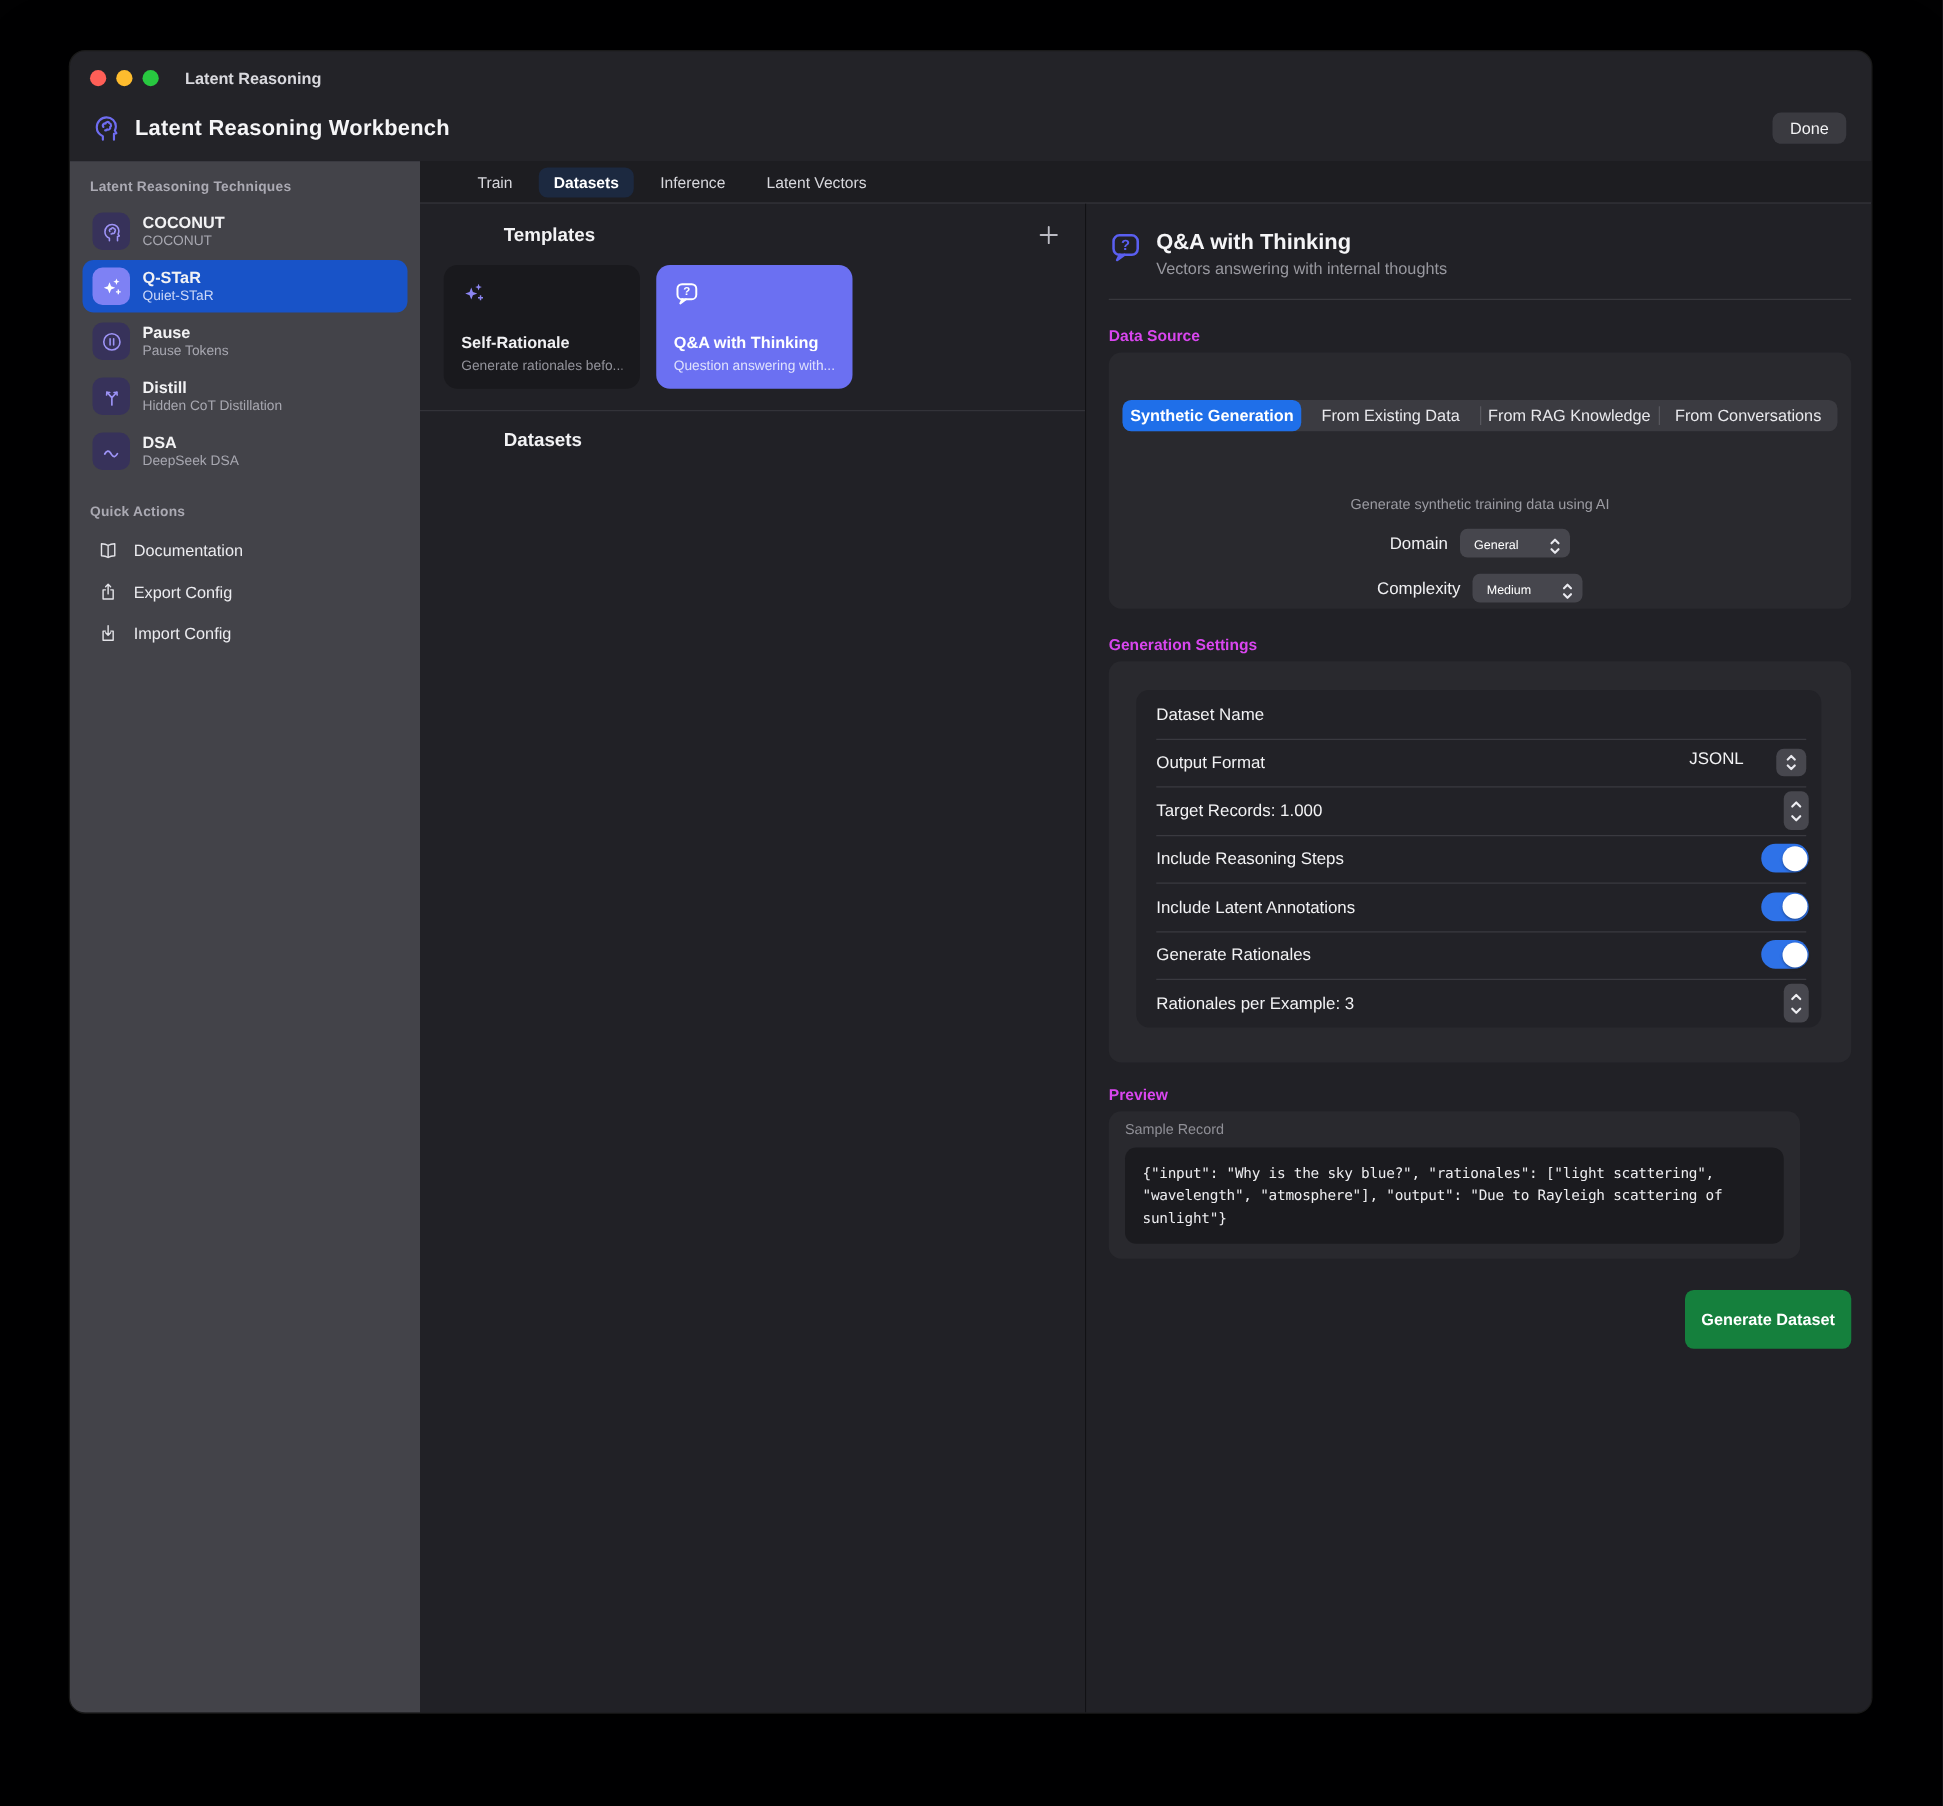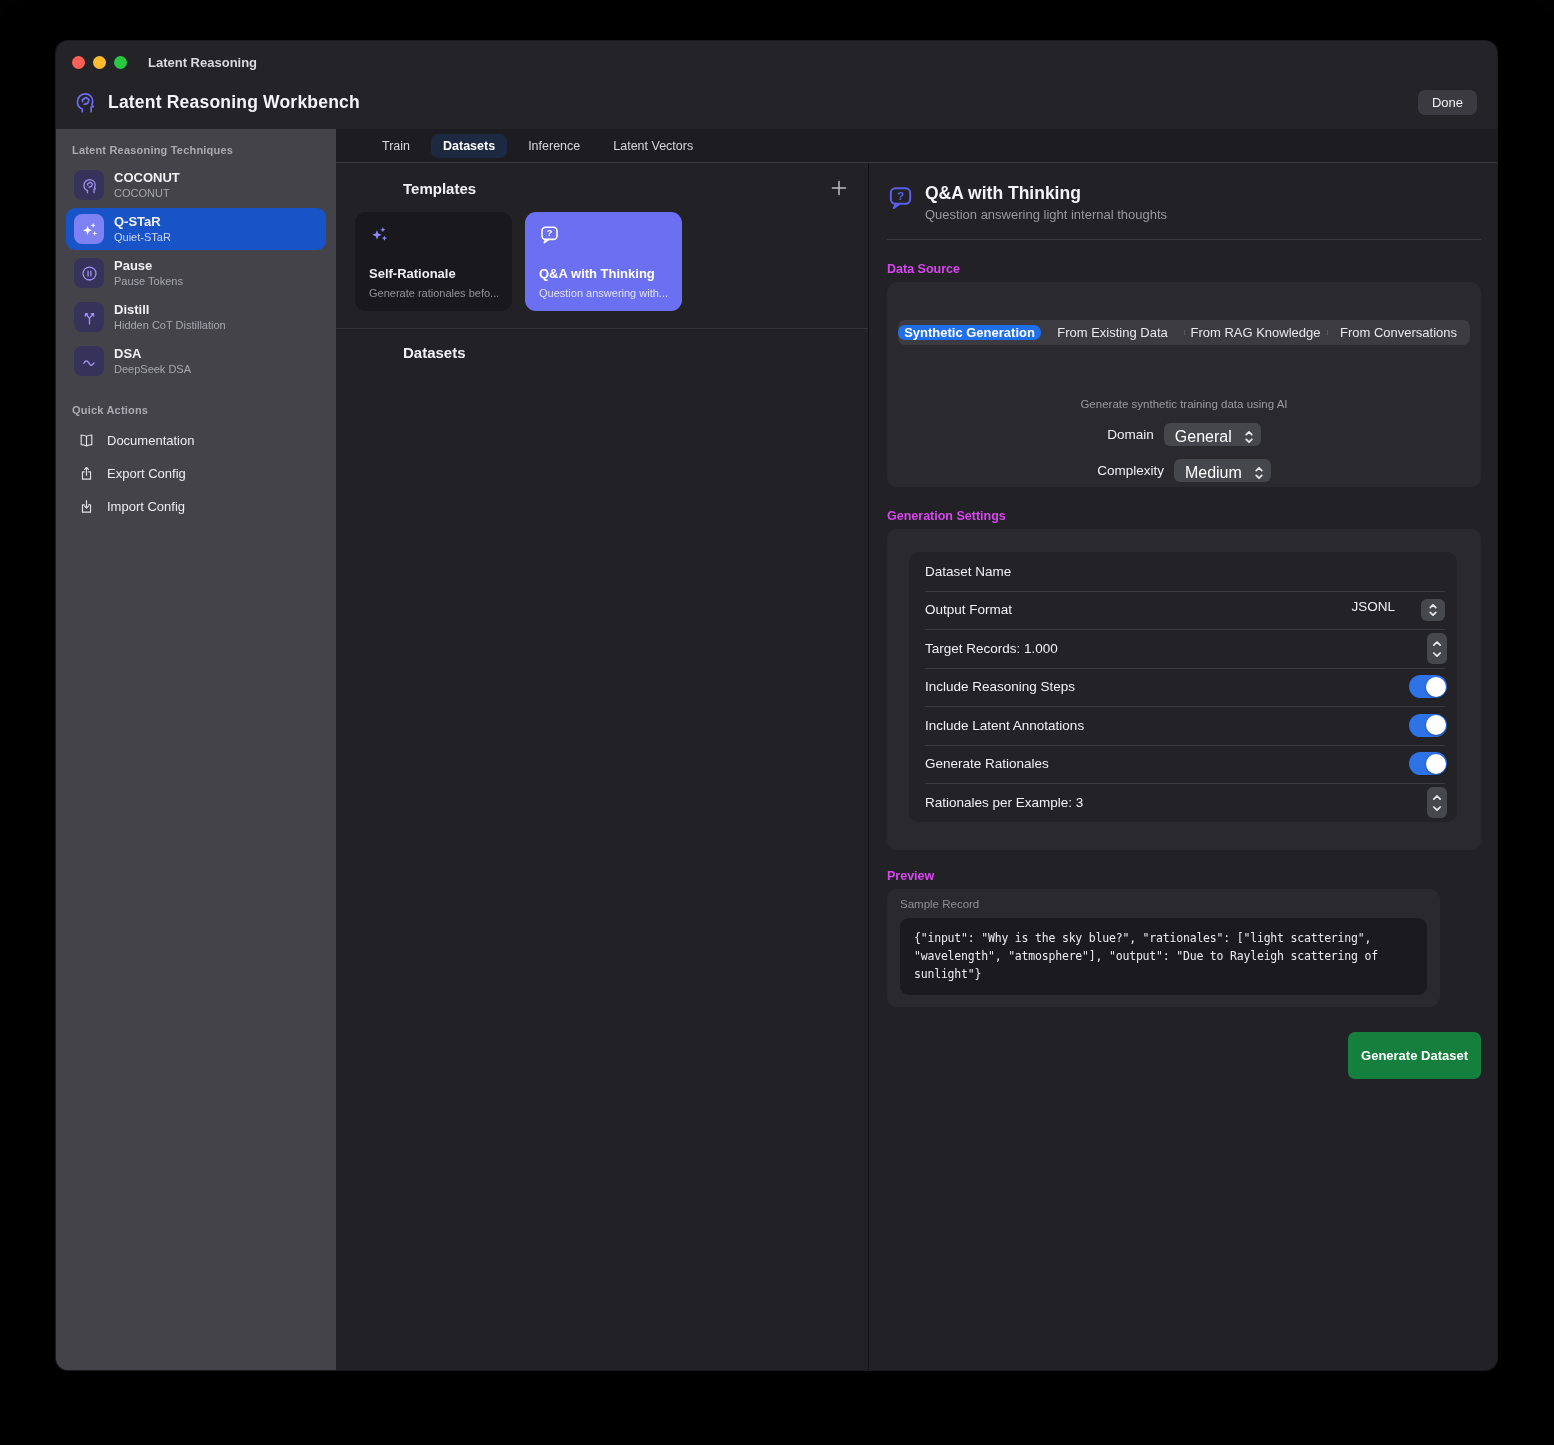--- a/index.html
+++ b/index.html
@@ -81,31 +81,31 @@
   .d-hicon { color:#5a5ff0; margin-top:1px; }
   .d-title { font-size:17.5px; font-weight:700; color:#f5f5f7; }
   .d-sub { font-size:13px; color:#98989f; margin-top:3px; }
   .d-divider { border:none; border-top:1px solid #38383d; margin:17px 0 22px; }
   .label-sm { font-size:12.5px; font-weight:600; color:#d946ef; margin-bottom:6px; }
   .label-sm.gen { margin-top:22px; }
   .label-sm.prev { margin-top:19px; }
 
   .groupbox { background:#29292e; border-radius:10px; }
   .ds-box { height:205px; padding:38px 11px 0; }
-  .segmented { display:flex; background:#3b3b41; border-radius:7px; height:25px;align-items:center; }
+  .segmented { display:flex; background:#3b3b41; border-radius:7px; height:25px; }
   .seg { flex:1; display:flex; align-items:center; justify-content:center; font-size:13px; color:#e9e9ed;
          position:relative; border-radius:7px; }
   .seg.selected { background:#1f6fe9; color:#ffffff; font-weight:600; }
   .seg.divided::before { content:""; position:absolute; left:0; top:5px; bottom:5px; width:1px; background:#57575e; }
   .ds-desc { margin-top:53px; text-align:center; font-size:11.5px; color:#9b9ba2; }
   .ds-row { margin-top:13px; display:flex; align-items:center; justify-content:center; gap:10px;
             font-size:13.5px; color:#f0f0f3; }
   .popup { background:#46464d; border-radius:6px; height:23px; display:inline-flex; align-items:center;
            padding:4px 7px 0 11px; min-width:88px; justify-content:space-between; gap:12px;
-           font-size:16px; color:#ffffff; }
+           font-size:10px; color:#ffffff; }
   .updown { color:#e8e8ee; display:flex; }
 
   .gen-box { padding:23px 24px 28px 22px; }
   .form-card { background:#222227; border-radius:10px; overflow:hidden; }
   .form-row { height:38.5px; padding:0 10px 0 16px; display:flex; align-items:center;
               justify-content:space-between; font-size:13.5px; color:#f2f2f4; position:relative; }
   .form-row + .form-row::before { content:""; position:absolute; top:0; left:16px; right:12px; height:1px; background:#3a3a40; }
   .row-right { display:flex; align-items:flex-start; gap:26px; padding-right:2px; }
   .sq-popup { width:24px; height:22px; background:#47474e; border-radius:6px; display:flex;
               align-items:center; justify-content:center; }
@@ -352,21 +352,21 @@
         <div class="detail">
 
           <div class="d-header">
             <span class="d-hicon">
               <svg width="27" height="27" viewBox="0 0 24 24">
                   <use href="#i-qbubble"></use>
                 </svg>
             </span>
             <span>
               <div class="d-title">Q&amp;A with Thinking</div>
-              <div class="d-sub">Question answering light internal thoughts</div>
+              <div class="d-sub">Vectors answering with internal thoughts</div>
             </span>
           </div>
 
           <hr class="d-divider">
 
           <div class="label-sm">Data Source</div>
           <div class="groupbox ds-box">
             <div class="segmented">
               <span class="seg selected">Synthetic Generation</span>
               <span class="seg">From Existing Data</span>

